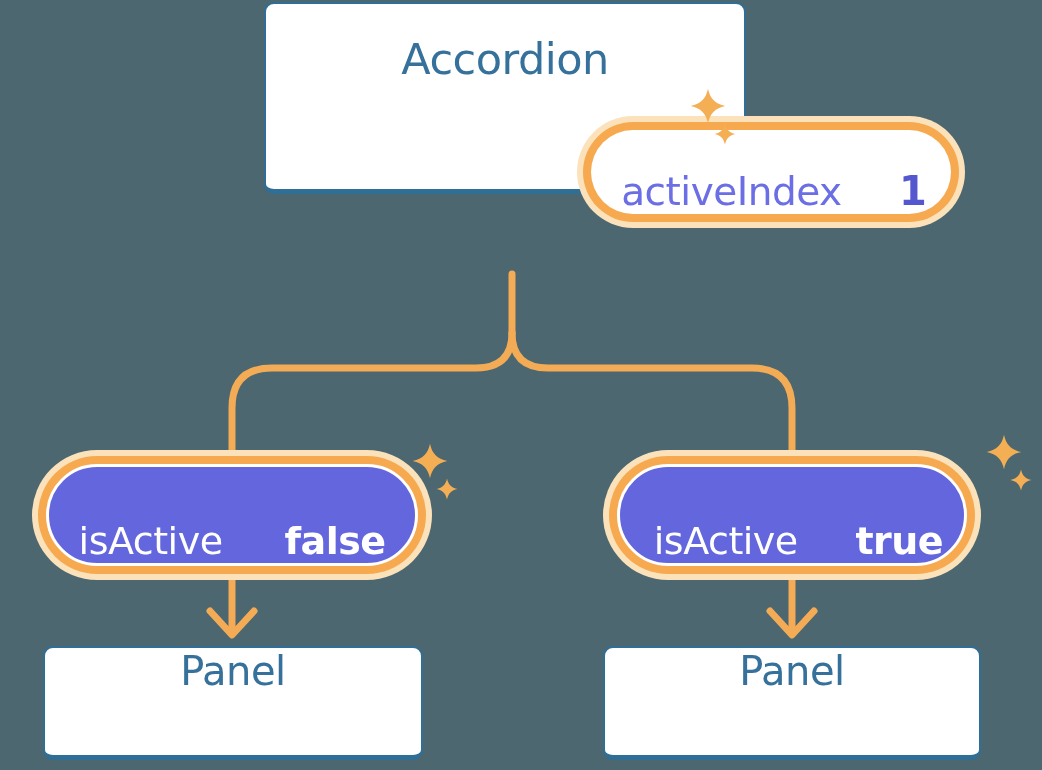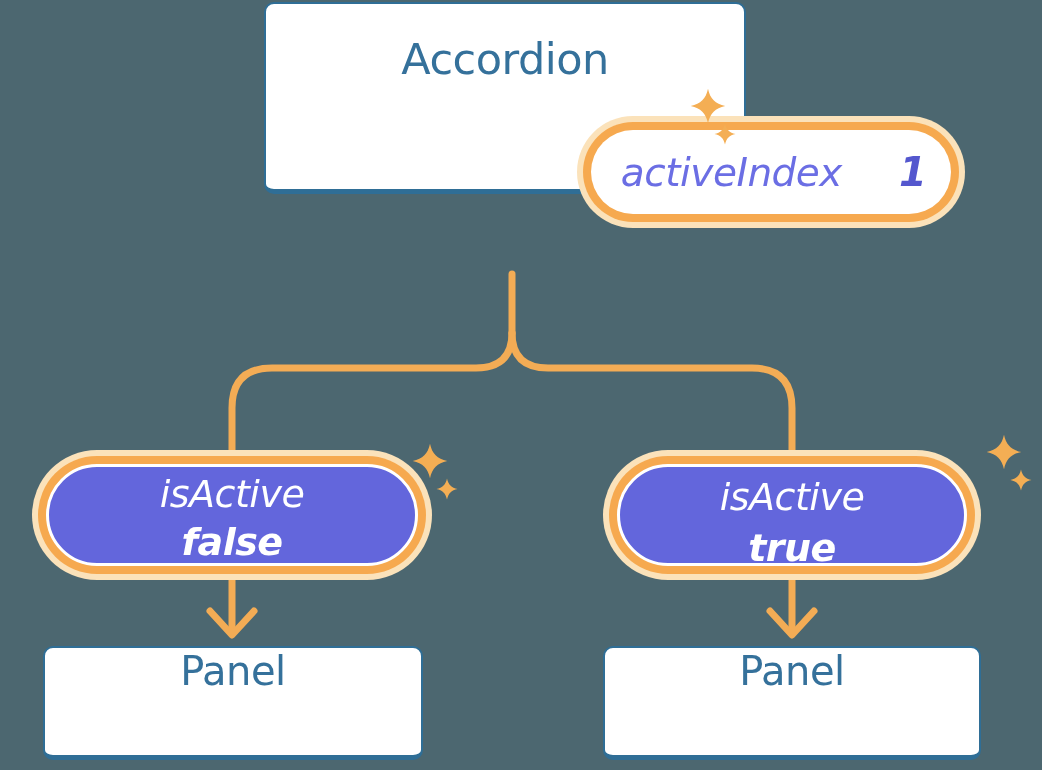--- a/index.html
+++ b/index.html
@@ -21,27 +21,26 @@
   .card.panel.left  { left:43px;  width:380px; }
   .card.panel.right { left:603px; width:378px; }
 
   .card-title {
     position:absolute; left:0; right:0; top:30px; text-align:center;
     font-size:43px; font-weight:500; letter-spacing:-0.5px; color:#35719B;
   }
   .panel-label { font-size:40px; font-weight:500; letter-spacing:-0.5px; color:#35719B; }
 
   .pill {
-    position:absolute; box-sizing:border-box; display:flex; align-items:center;
+    position:absolute; box-sizing:border-box; display:flex; align-items:flex-end;
     border-radius:60px; z-index:3;
     box-shadow: 0 0 0 8px #F6A94F, 0 0 0 14px #FBE2BA;
-    font-style: italic;
   }
   .state-pill { left:325px; top:126px; width:360px; height:84px; background:#FFFFFF; }
-  .prop-pill  { background:#6366DC; border:3px solid #FFFFFF; height:102px; top:464px;flex-direction:column; }
+  .prop-pill  { background:#6366DC; border:3px solid #FFFFFF; height:102px; top:464px; }
   .prop-pill.left  { left:46px;  width:372px; }
   .prop-pill.right { left:617px; width:350px; }
 
   .cell { display:flex; align-items:center; justify-content:center; }
   .state-pill .name  { flex:0 0 78%; font-size:39px; letter-spacing:-0.5px; color:#6B6EE4; }
   .state-pill .value { flex:1; font-size:40px; font-weight:bold; color:#5457CE; }
   .state-divider { width:3px; background:#F2C27D; }
 
   .prop-pill .name  { font-size:38px; letter-spacing:-0.5px; color:#FFFFFF; }
   .prop-pill .value { flex:1; font-size:38px; font-weight:bold; letter-spacing:-0.5px; color:#FFFFFF; }

